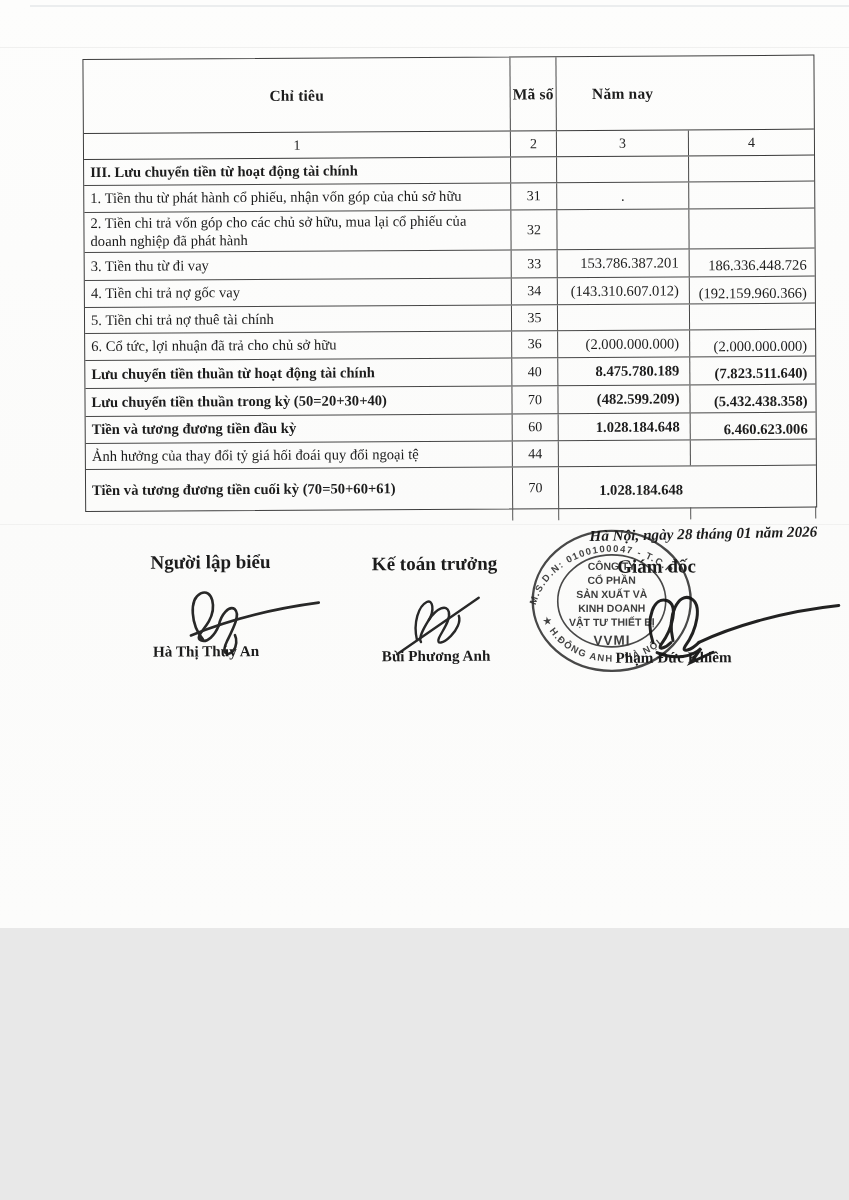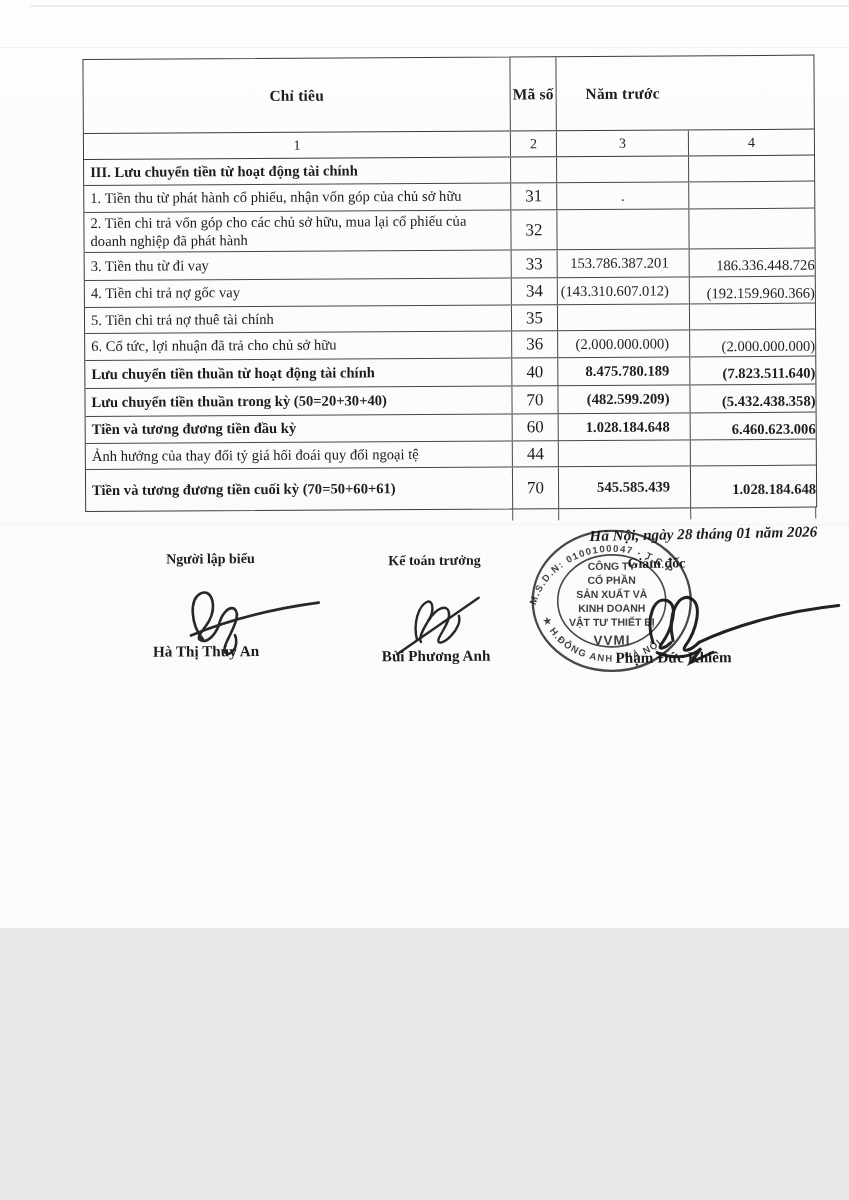--- a/index.html
+++ b/index.html
@@ -22,34 +22,34 @@
   }
   .t-row { display:grid; grid-template-columns:427px 46px 132px 1fr; border-bottom:1.4px solid #474747; }
   .t-row:last-child { border-bottom:none; }
   .t-head { height:74px; border-bottom:1.6px solid #3a3a3a; }
   .t-colnums { height:26px; border-bottom:1.6px solid #3a3a3a; }
   .cell { border-right:1.4px solid #474747; display:flex; align-items:center; overflow:hidden; }
   .cell:last-child { border-right:none; }
   .hc { justify-content:center; font-weight:bold; font-size:15.5px; letter-spacing:.2px; }
   .nc { justify-content:center; font-size:14px; color:#222; }
   .label { padding:2px 8px 2px 6px; font-size:14.6px; line-height:1.22; }
-  .code { justify-content:center; font-size:17px; }
-  .val { justify-content:flex-end; font-size:14.6px; padding-right:20px; white-space:nowrap; }
-  .val.prev { padding-right:0; transform:translateY(3px); }
+  .code { justify-content:center; font-size:14px; }
+  .val { justify-content:flex-end; font-size:14.6px; padding-right:10px; white-space:nowrap; }
+  .val.prev { padding-right:8px; transform:translateY(3px); }
   .val.dotcenter { justify-content:center; padding-right:0; }
   .t-row.bold .label, .t-row.bold .val { font-weight:bold; }
   .tail { position:absolute; width:1.4px; background:#555; top:100%; height:12px; }
 
   
   .dateline {
     position:absolute; left:515px; top:527px; width:302px; text-align:right;
     font-size:15.2px; font-weight:bold; font-style:italic;
     transform:rotate(-0.8deg); z-index:3; white-space:nowrap;
   }
-  .sig-title { position:absolute; font-weight:bold; font-size:14px; text-align:center; z-index:3; }
+  .sig-title { position:absolute; font-weight:bold; font-size:19px; text-align:center; z-index:3; }
   .sig-name  { position:absolute; font-weight:bold; font-size:15.2px; text-align:center; z-index:4; white-space:nowrap; }
   .sig-svg { position:absolute; z-index:4; }
   .stamp-svg { position:absolute; left:516px; top:518px; z-index:2; }
 
   .footer { position:absolute; left:56px; top:1128px; font-size:18px; color:#2e2e2e; }
 </style>
 </head>
 <body>
 
 <div class="page">
@@ -58,21 +58,21 @@
   <div class="streak" style="left:0;top:47px;width:849px;height:1px;background:rgba(0,0,0,0.05);"></div>
   <div class="streak" style="left:0;top:524px;width:849px;height:1px;background:rgba(0,0,0,0.04);"></div>
   <div class="streak" style="left:0;top:1046px;width:849px;height:2px;background:rgba(100,115,130,0.05);"></div>
 
   <div class="scan-rotate">
 
     <div class="fin-table">
       <div class="t-row t-head">
         <div class="cell hc">Chỉ tiêu</div>
         <div class="cell hc">Mã số</div>
-        <div class="cell hc">Năm trước</div>
+        <div class="cell hc">Năm nay</div>
       </div>
       <div class="t-row t-colnums">
         <div class="cell nc">1</div>
         <div class="cell nc">2</div>
         <div class="cell nc">3</div>
         <div class="cell nc">4</div>
       </div>
       <div id="rows">
           <div class="t-row bold" style="height: 26px;">
             <div class="cell label">III. Lưu chuyển tiền từ hoạt động tài chính</div>
@@ -136,21 +136,20 @@
           </div>
           <div class="t-row" style="height: 26px;">
             <div class="cell label">Ảnh hưởng của thay đổi tỷ giá hối đoái quy đổi ngoại tệ</div>
             <div class="cell code">44</div>
             <div class="cell val"></div>
             <div class="cell val prev"></div>
           </div>
           <div class="t-row bold" style="height: 41px;">
             <div class="cell label">Tiền và tương đương tiền cuối kỳ (70=50+60+61)</div>
             <div class="cell code">70</div>
-            <div class="cell val">545.585.439</div>
             <div class="cell val prev">1.028.184.648</div>
           </div>
         </div>
 
       <div class="tail" style="left:426px;"></div>
       <div class="tail" style="left:472px;"></div>
       <div class="tail" style="left:604px;"></div>
       <div class="tail" style="right:0;"></div>
     </div>
 

